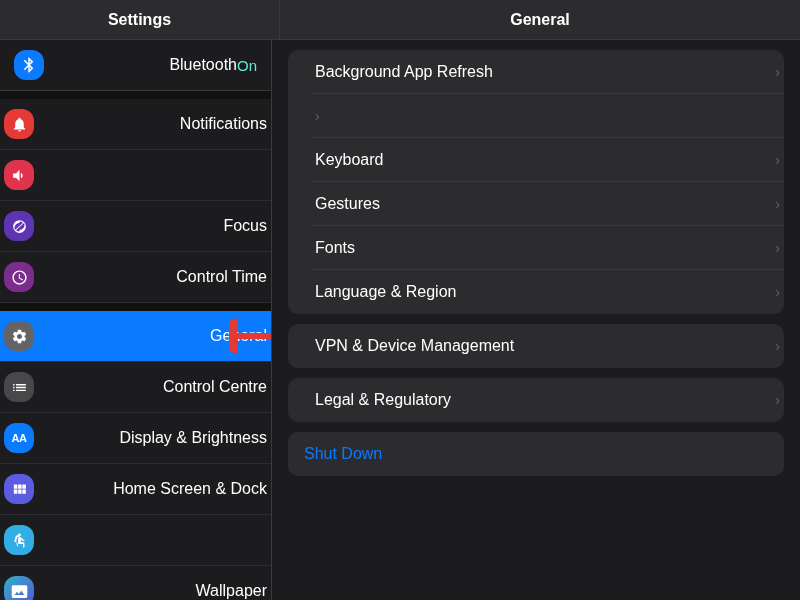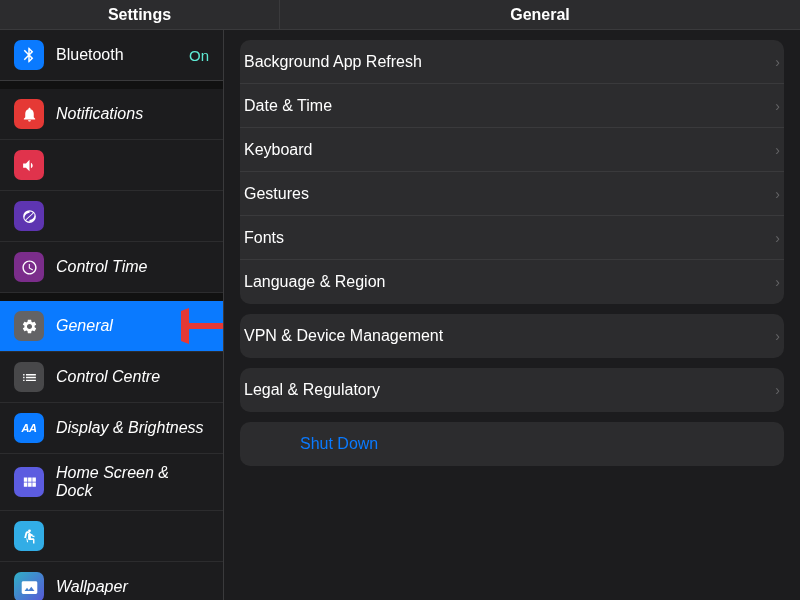--- a/index.html
+++ b/index.html
@@ -10,21 +10,21 @@
       font-family: -apple-system, BlinkMacSystemFont, "SF Pro Text", "Helvetica Neue", Arial, sans-serif;
       color: #ffffff;
       overflow: hidden;
       display: flex;
       flex-direction: column;
     }
 
     
     .header {
       display: flex;
-      height: 30px;
+      height: 40px;
       background: #2c2c2e;
       border-bottom: 1px solid #3a3a3c;
       flex-shrink: 0;
     }
     .header-left {
       width: 280px;
       display: flex;
       align-items: center;
       justify-content: center;
       border-right: 1px solid #3a3a3c;
@@ -44,48 +44,48 @@
 
     
     .main {
       display: flex;
       flex: 1;
       overflow: hidden;
     }
 
     
     .sidebar {
-      width: 224px;
+      width: 272px;
       background: #1c1c1e;
       border-right: 1px solid #3a3a3c;
       overflow-y: auto;
       flex-shrink: 0;
+      text-align: right;
     }
     .sidebar::-webkit-scrollbar { width: 0; }
 
     .sidebar-item {
       display: flex;
       align-items: center;
-      padding: 10px 14px;
+      padding: 10px 4px;
       cursor: pointer;
       min-height: 44px;
       border-bottom: 1px solid #2c2c2e;
-      font-style: italic;
     }
     .sidebar-item.active {
       background: #0a7aff;
     }
     .sidebar-item.active .item-label {
       color: #ffffff;
     }
 
     .item-icon {
       width: 30px;
       height: 30px;
-      border-radius: 7px;
+      border-radius: 12px;
       display: flex;
       align-items: center;
       justify-content: center;
       margin-right: 12px;
       flex-shrink: 0;
       font-size: 16px;
     }
     .item-label {
       font-size: 16px;
       color: #ffffff;
@@ -132,20 +132,21 @@
       margin: 10px 16px;
       overflow: hidden;
     }
     .content-row {
       display: flex;
       align-items: center;
       padding: 12px 4px;
       min-height: 44px;
       border-bottom: 1px solid #3a3a3c;
       cursor: pointer;
+      margin-left: 23px;
     }
     .content-row:last-child {
       border-bottom: none;
     }
     .content-row-label {
       font-size: 16px;
       color: #ffffff;
       flex: 1;
     }
     .content-row-chevron {
@@ -157,21 +158,20 @@
     .shutdown-row {
       display: flex;
       align-items: center;
       padding: 12px 16px;
       min-height: 44px;
       cursor: pointer;
     }
     .shutdown-label {
       font-size: 16px;
       color: #0a7aff;
-      margin-left: 44px;
     }
   </style>
 </head>
 <body>
 
 <div class="header">
   <div class="header-left">
     <span>Settings</span>
   </div>
   <div class="header-right">
@@ -213,20 +213,21 @@
           </svg>
         </div>
       </div>
 
       <div class="sidebar-item">
         <div class="item-icon" style="background:#5e35b1;">
           <svg width="17" height="17" viewBox="0 0 24 24" fill="white">
             <path d="M12 3a9 9 0 1 0 0 18A9 9 0 0 0 12 3zm0 2c1.85 0 3.55.63 4.9 1.68L5.68 16.9A6.965 6.965 0 0 1 5 14c0-3.87 3.13-7 7-7zm0 14c-1.85 0-3.55-.63-4.9-1.68L18.32 7.1A6.965 6.965 0 0 1 19 10c0 3.87-3.13 7-7 7z"></path>
           </svg>
         </div>
+        <span class="item-label">Focus</span>
       </div>
 
       <div class="sidebar-item">
         <div class="item-icon" style="background:#7b2d8b;">
           <svg width="17" height="17" viewBox="0 0 24 24" fill="white">
             <path d="M11.99 2C6.47 2 2 6.48 2 12s4.47 10 9.99 10C17.52 22 22 17.52 22 12S17.52 2 11.99 2zM12 20c-4.42 0-8-3.58-8-8s3.58-8 8-8 8 3.58 8 8-3.58 8-8 8zm.5-13H11v6l5.25 3.15.75-1.23-4.5-2.67V7z"></path>
           </svg>
         </div>
         <span class="item-label">Control Time</span>
       </div>
@@ -304,21 +305,20 @@
   </div>
 
   <div class="content" style="position:relative;">
 
     <div class="content-section">
       <div class="content-row">
         <span class="content-row-label">Background App Refresh</span>
         <span class="content-row-chevron">›</span>
       </div>
       <div class="content-row">
-        <span class="content-row-label">Date &amp; Time</span>
         <span class="content-row-chevron">›</span>
       </div>
       <div class="content-row">
         <span class="content-row-label">Keyboard</span>
         <span class="content-row-chevron">›</span>
       </div>
       <div class="content-row">
         <span class="content-row-label">Gestures</span>
         <span class="content-row-chevron">›</span>
       </div>

